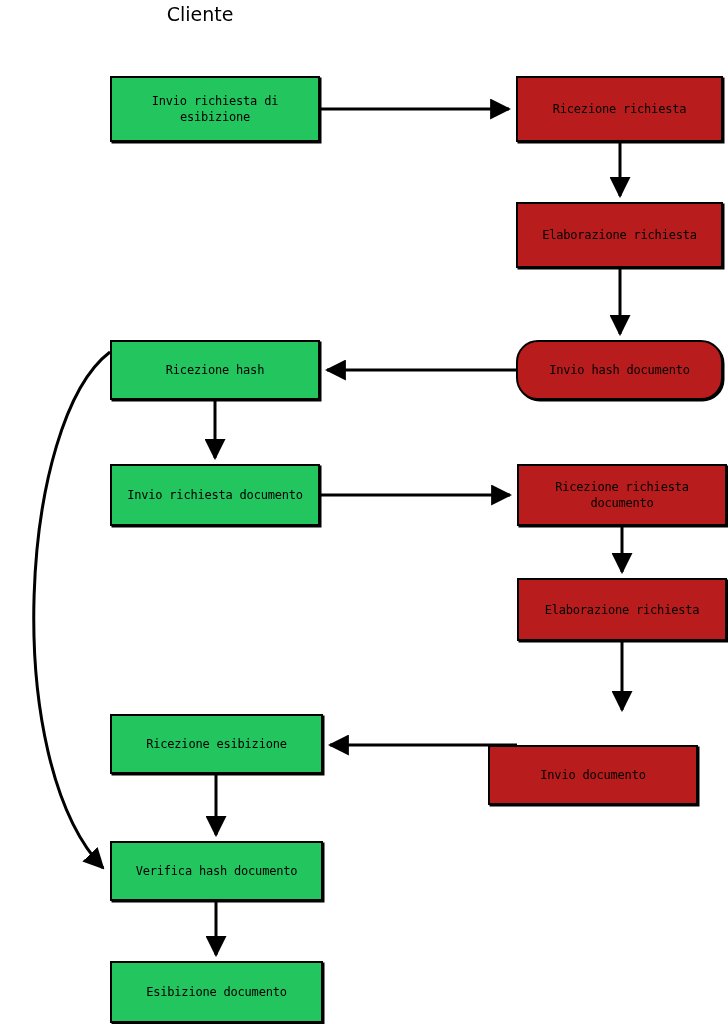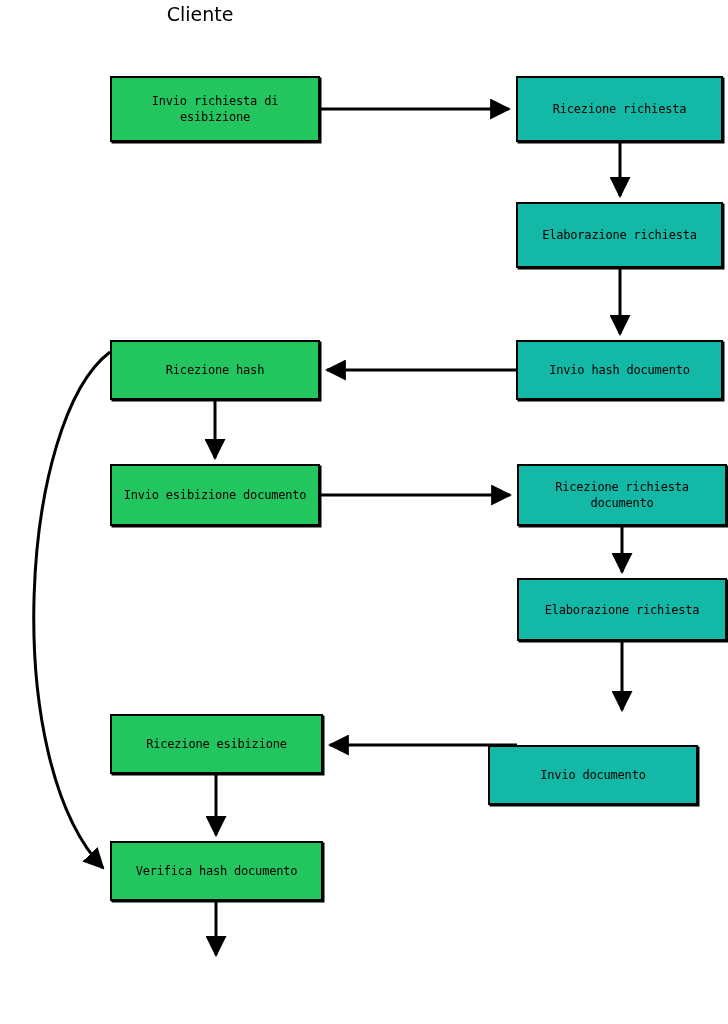--- a/index.html
+++ b/index.html
@@ -40,21 +40,21 @@
     text-align: center;
     font-family: "DejaVu Sans Mono", "Liberation Mono", monospace;
     font-size: 12px;
     line-height: 16px;
     color: #000000;
     letter-spacing: -0.2px;
     padding: 2px 4px;
     box-shadow: 1.5px 1.5px 0 0 #000000;
   }
   .node.green { background: #22c55e; }
-  .node.blue  { background: #14b8a6; }
+  .node.blue  { background: #b91c1c; }
   .edges {
     position: absolute;
     left: 0; top: 0;
     width: 728px; height: 1024px;
     pointer-events: none;
   }
 </style>
 </head>
 <body>
 
@@ -100,30 +100,30 @@
   </div>
 
   <div class="node blue" style="left:516px; top:76px; width:207px; height:66px;">
     <span>Ricezione richiesta</span>
   </div>
 
   <div class="node blue" style="left:516px; top:202px; width:207px; height:66px;">
     <span>Elaborazione richiesta</span>
   </div>
 
-  <div class="node blue" style="left:516px; top:340px; width:207px; height:60px;">
+  <div class="node blue" style="left:516px; top:340px; width:207px; height:60px;border-radius:22px;">
     <span>Invio hash documento</span>
   </div>
 
   <div class="node green" style="left:110px; top:340px; width:210px; height:60px;">
     <span>Ricezione hash</span>
   </div>
 
   <div class="node green" style="left:110px; top:464px; width:210px; height:62px;">
-    <span>Invio esibizione documento</span>
+    <span>Invio richiesta documento</span>
   </div>
 
   <div class="node blue" style="left:517px; top:464px; width:210px; height:62px;">
     <span>Ricezione richiesta documento</span>
   </div>
 
   <div class="node blue" style="left:517px; top:578px; width:210px; height:63px;">
     <span>Elaborazione richiesta</span>
   </div>
 
@@ -132,14 +132,17 @@
   </div>
 
   <div class="node green" style="left:110px; top:714px; width:213px; height:60px;">
     <span>Ricezione esibizione</span>
   </div>
 
   <div class="node green" style="left:110px; top:841px; width:213px; height:60px;">
     <span>Verifica hash documento</span>
   </div>
 
+  <div class="node green" style="left:110px; top:961px; width:213px; height:62px;">
+    <span>Esibizione documento</span>
+  </div>
 
 </div>
 
 </body></html>

